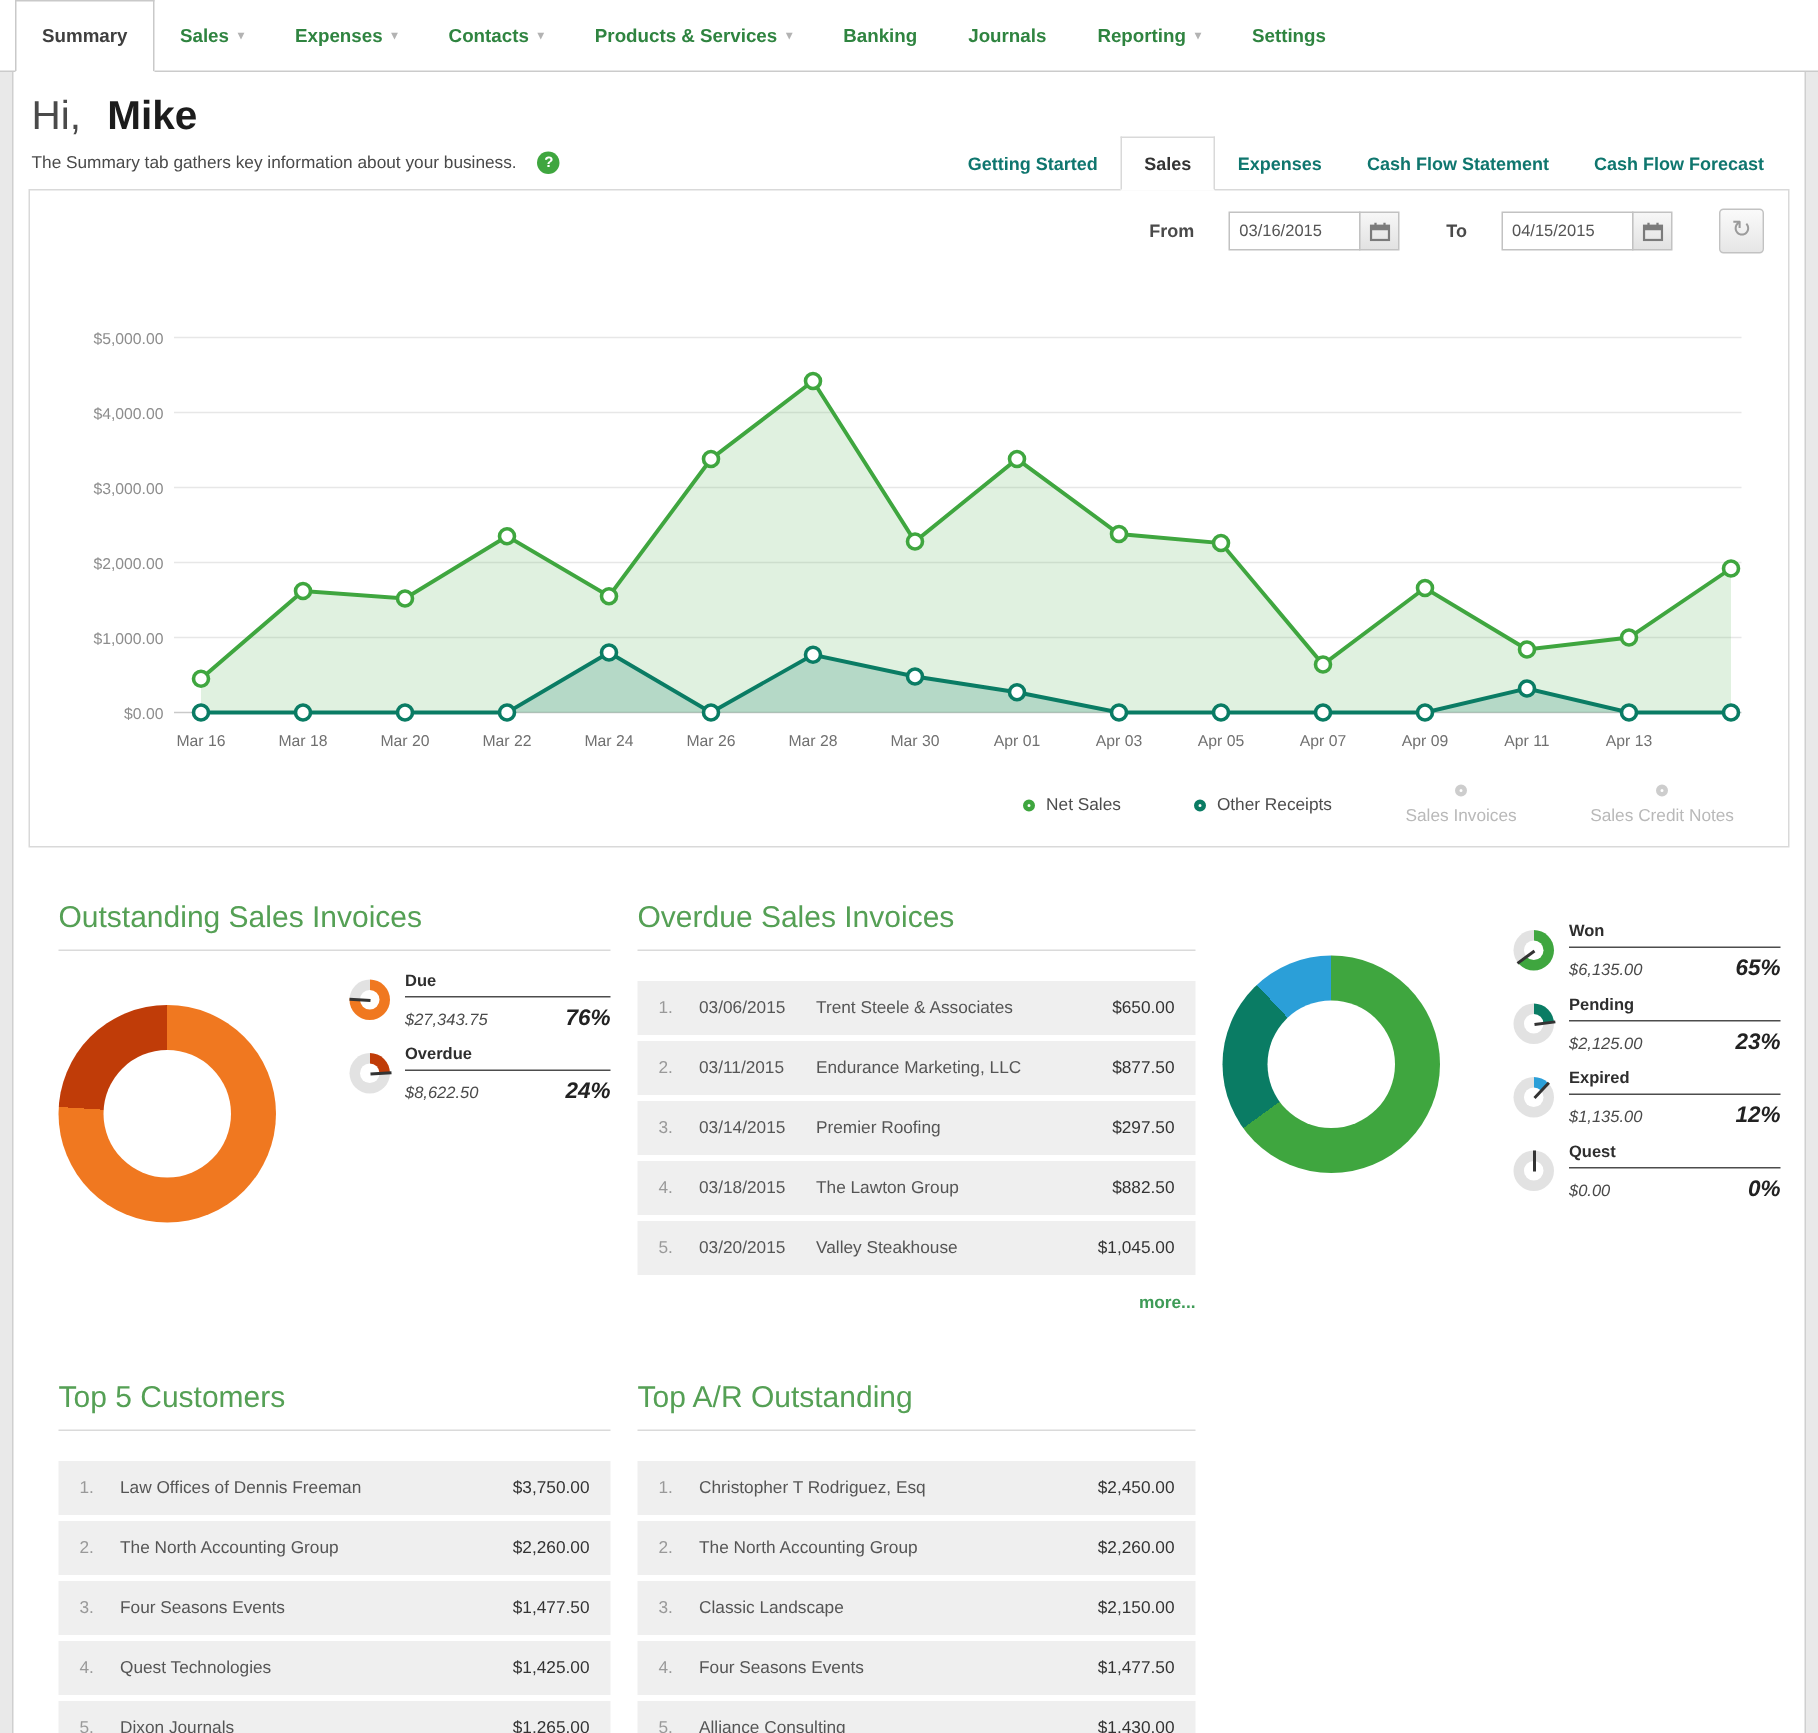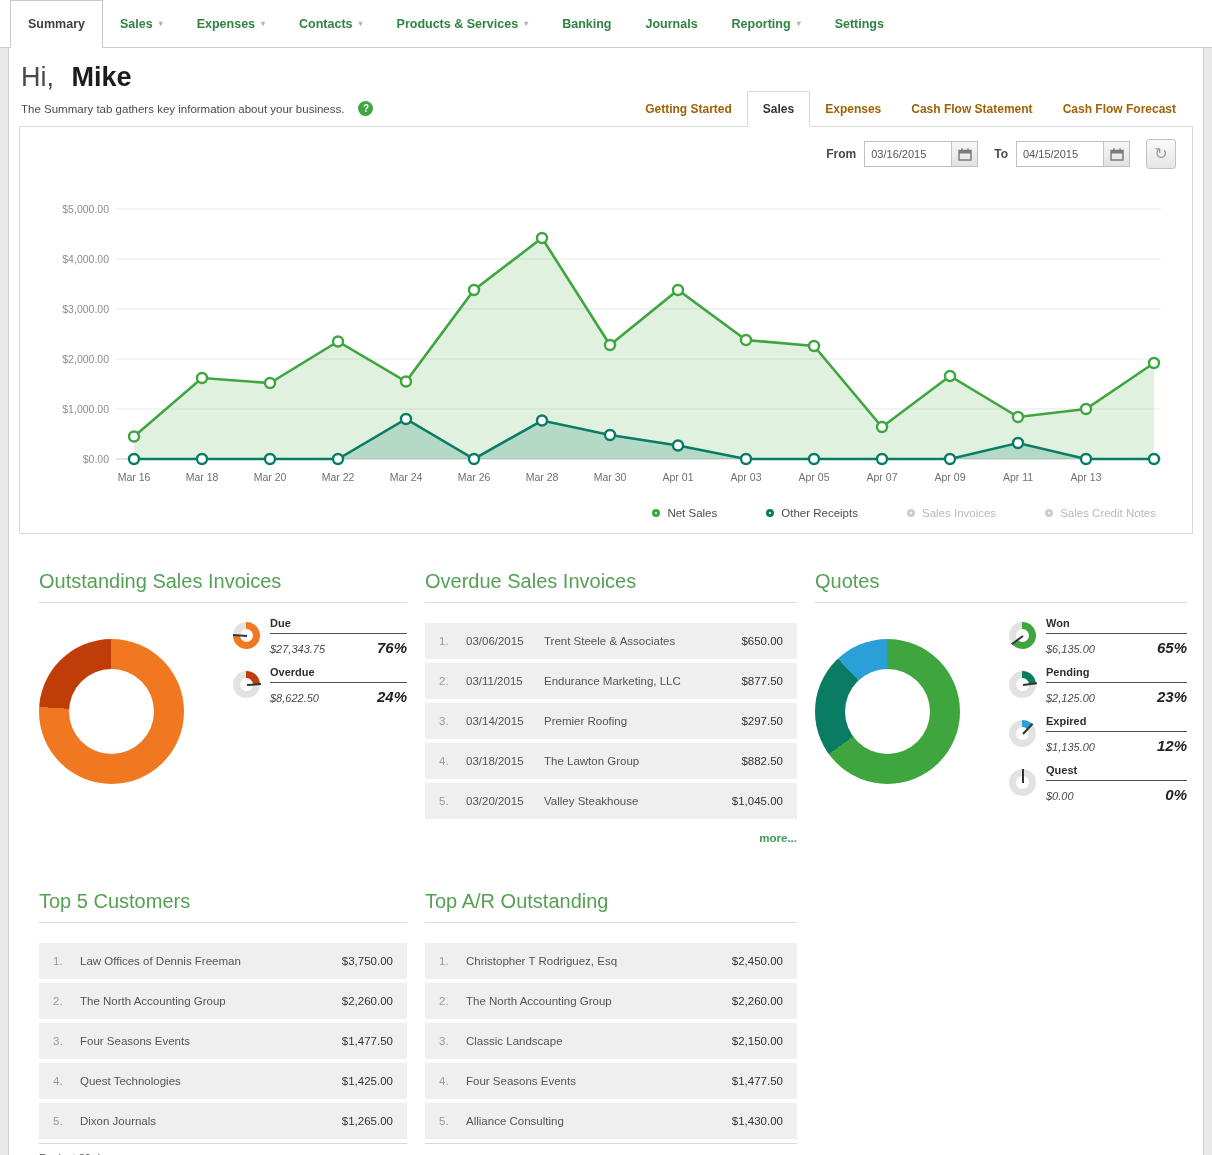--- a/index.html
+++ b/index.html
@@ -14,37 +14,37 @@
 
   .wrapper { margin:0 8px 10px; background:#fff; border:1px solid #cfcfcf; border-top:none; padding-bottom:28px; }
 
   
   .header-row { display:flex; justify-content:space-between; align-items:flex-end; padding:14px 12px 0 12px; }
   .greeting h1 { font-size:27px; font-weight:normal; color:#4a4a4a; }
   .greeting h1 b { color:#1c1c1c;margin-left:10px; }
   .subtitle-row { display:flex; align-items:center; gap:14px; margin:8px 0 10px; font-size:11.5px; color:#4a4a4a; }
   .help { width:15px; height:15px; border-radius:50%; background:#3fa63f; color:#fff; font-size:10px; font-weight:bold; display:flex; align-items:center; justify-content:center; cursor:pointer; }
   .view-tabs { display:flex; align-items:flex-end; }
-  .vtab { padding:10px 15px; font-size:12px; font-weight:bold; color:#a16207; cursor:pointer; white-space:nowrap; }
+  .vtab { padding:10px 15px; font-size:12px; font-weight:bold; color:#0f766e; cursor:pointer; white-space:nowrap; }
   .vtab.active { background:#fff; border:1px solid #d9d9d9; border-bottom:1px solid #fff; margin-bottom:-1px; position:relative; z-index:3; color:#333; }
 
   
   .chart-panel { margin:0 10px; border:1px solid #d9d9d9; background:#fff; padding:12px 0 4px; }
-  .toolbar { display:flex; justify-content:flex-end; align-items:center; padding-right:16px; margin-bottom:0; }
+  .toolbar { display:flex; justify-content:flex-end; align-items:center; padding-right:16px; margin-bottom:16px;gap:15px; }
   .toolbar label { font-size:12px; font-weight:bold; color:#4a4a4a; margin-right:8px; }
   .toolbar .to-label { margin-left:16px; }
   .input-group { display:flex; }
   .input-group input { width:88px; height:26px; border:1px solid #c2c2c2; padding:0 6px; font-size:11px; color:#555; font-family:inherit; }
   .cal-btn { width:27px; height:26px; border:1px solid #c2c2c2; margin-left:-1px; background:linear-gradient(#f7f7f7,#e2e2e2); display:flex; align-items:center; justify-content:center; cursor:pointer; }
   .refresh-btn { width:30px; height:30px; margin-left:16px; border:1px solid #c2c2c2; border-radius:3px; background:linear-gradient(#fafafa,#e6e6e6); color:#9b9b9b; font-size:16px; line-height:1; cursor:pointer; }
   #sales-chart { display:block; margin:0 auto; }
   .legend { display:flex; justify-content:flex-end; gap:26px; padding:8px 36px 10px 0; }
   .legend-item { display:flex; align-items:center; gap:7px; font-size:11.5px; color:#4d4d4d; cursor:pointer;padding-left:23px; }
   .legend-dot { width:8px; height:8px; border-radius:50%; border:3px solid #999; background:#fff; }
-  .legend-item.disabled { color:#b9b9b9; }
+  .legend-item.disabled { color:#b9b9b9;flex-direction:column; }
 
   
   .sections { display:grid; grid-template-columns:368px 372px auto; column-gap:18px; padding:36px 16px 0 30px; }
   .sections.bottom { padding-top:44px; }
   .sec-title { font-size:20px; font-weight:normal; color:#55a055; padding-bottom:9px; border-bottom:1px solid #dadada; }
   .sec-body { display:flex; align-items:flex-start; margin-top:14px; }
   .donut { width:145px; height:145px; border-radius:50%; position:relative; flex:none; margin-top:22px; }
   .donut .hole { position:absolute; inset:30px; background:#fff; border-radius:50%; }
   .stats { flex:1; margin-left:50px; }
   .stat { position:relative; margin-left:36px; margin-bottom:10px; }
@@ -307,21 +307,20 @@
             <span class="idx">5.</span>
             <span class="date">03/20/2015</span>
             <span class="name">Valley Steakhouse</span>
             <span class="amt">$1,045.00</span>
           </div>
         <div class="more-row"><a class="more">more...</a></div>
       </div>
     </section>
 
     <section>
-      <h2 class="sec-title">Quotes</h2>
       <div class="sec-body">
         <div class="donut" style="background: conic-gradient(rgb(63, 166, 63) 0deg, rgb(63, 166, 63) 234deg, rgb(10, 124, 100) 234deg, rgb(10, 124, 100) 316.8deg, rgb(43, 159, 216) 316.8deg, rgb(43, 159, 216) 360deg);">
             <div class="hole"></div>
           </div>
         <div class="stats">
           <div class="stat">
             <span class="gauge" style="background: conic-gradient(rgb(63, 166, 63) 0deg, rgb(63, 166, 63) 234deg, rgb(226, 226, 226) 234deg, rgb(226, 226, 226) 360deg);">
                 <span class="ghole"></span>
                 <span class="needle" style="transform: rotate(234deg);"></span>
               </span>

